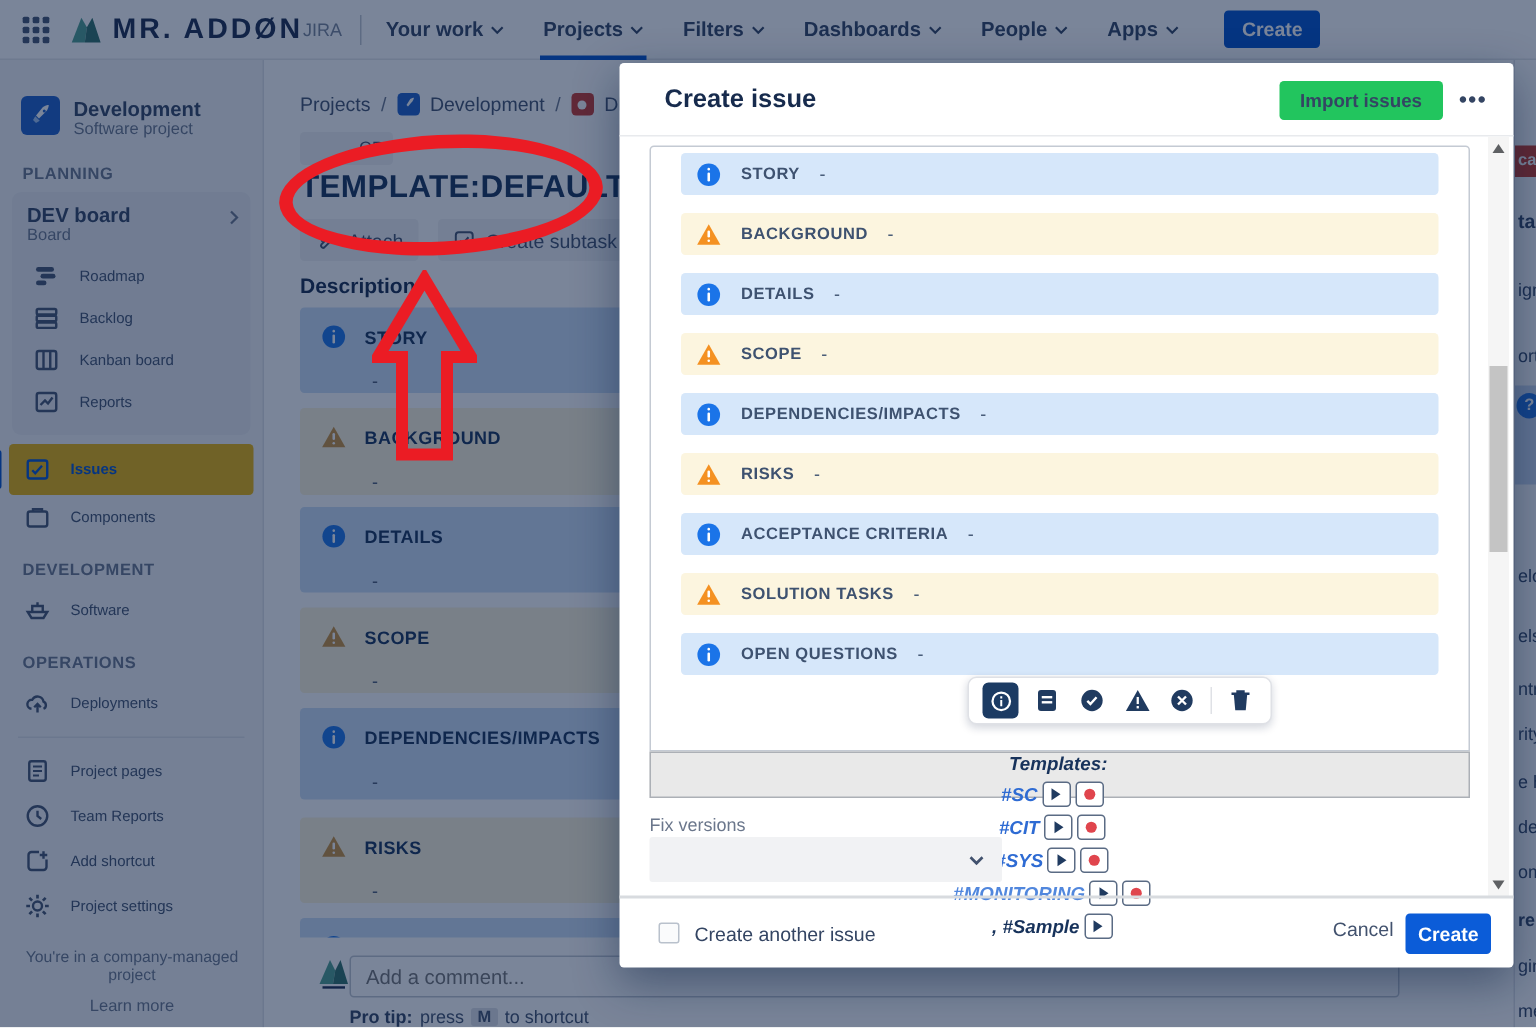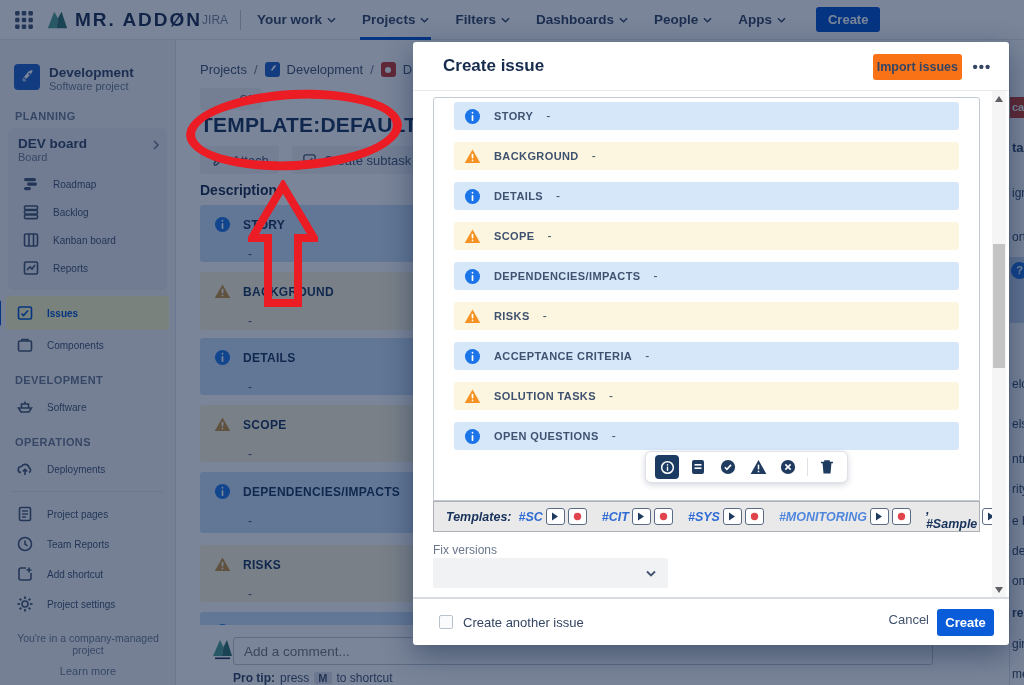--- a/index.html
+++ b/index.html
@@ -33,21 +33,21 @@
   .project-type { font-size:11px; color:#6B778C; }
   .section-label { font-size:11px; font-weight:700; color:#6B778C; letter-spacing:.4px; padding-left:7px; height:14px; }
   .board-group { background:#EBECF0; border-radius:6px; margin-top:4px; padding:8px 6px 8px 10px; }
   .board-head { display:flex; justify-content:space-between; align-items:flex-start; height:34px; }
   .board-title { font-size:13.5px; font-weight:700; color:#344563; line-height:15px; }
   .board-sub { font-size:11px; color:#6B778C; }
   .side-item { display:flex; align-items:center; gap:13px; height:28px; padding-left:4px; border-radius:3px;
     font-size:10px; color:#42526E; cursor:pointer; white-space:nowrap; }
   .side-item .sic { width:18px; height:18px; flex:none; color:#44546F; }
   .top-item { height:30px; padding-left:10px; margin:0 -2px; }
-  .top-item.selected { background:#fef9c3; color:#0052CC; font-weight:600; position:relative; height:34px; }
+  .top-item.selected { background:#eab308; color:#0052CC; font-weight:600; position:relative; height:34px; }
   .top-item.selected .sic { color:#0052CC; }
   .sel-bar { position:absolute; left:-8px; top:4px; width:3px; height:26px; background:#0052CC; border-radius:0 2px 2px 0; }
   .side-gap { height:14px; }
   .side-div { height:1px; background:#DFE1E6; margin:7px 4px; }
   .sidebar-footer { position:absolute; left:0; bottom:8px; width:176px; text-align:center; }
   .sidebar-footer .f1 { font-size:10.5px; color:#6B778C; margin-bottom:9px; }
   .sidebar-footer .f2 { font-size:11px; color:#6B778C; cursor:pointer; }
 
   
   .main { position:absolute; left:177px; top:40px; width:847px; height:645px; background:#fff; z-index:1; }
@@ -92,41 +92,41 @@
     color:#fff; font-size:11px; font-weight:700; text-align:center; line-height:17px; }
 
   
   .overlay { position:absolute; inset:0; background:rgba(9,30,66,0.54); z-index:50; }
 
   
   .modal { position:absolute; left:413px; top:42px; width:596px; height:603px; background:#fff; border-radius:3px;
     box-shadow:0 10px 30px rgba(9,30,66,.45); z-index:60; }
   .modal-header { position:relative; height:48px; display:flex; align-items:center; padding:0 16px 0 30px; }
   .modal-title { font-size:17px; font-weight:600; color:#172B4D; }
-  .import-btn { position:absolute; right:47px; top:12px; height:26px; background:#f97316; border:none; border-radius:3px;
-    font-size:12.5px; font-weight:600; color:#344563; padding:0 4px; cursor:pointer; font-family:inherit; }
+  .import-btn { position:absolute; right:47px; top:12px; height:26px; background:#22c55e; border:none; border-radius:3px;
+    font-size:12.5px; font-weight:600; color:#344563; padding:0 14px; cursor:pointer; font-family:inherit; }
   .dots-btn { position:absolute; right:14px; top:14px; width:26px; height:22px; border:none; background:transparent;
     color:#344563; font-size:15px; font-weight:700; letter-spacing:1px; cursor:pointer; line-height:10px; }
   .modal-body { position:relative; height:507px; border-top:1px solid #E8EAED; }
   .editor-box { position:absolute; left:20px; top:6px; width:547px; height:404px; border:1px solid #C4CAD3;
     border-radius:3px 3px 0 0; padding:4px 20px 0 20px; overflow:hidden; background:#fff; }
   .mrow { height:28px; border-radius:3px; margin-bottom:12px; display:flex; align-items:center; gap:13px; padding-left:10px; }
   .mrow.blue { background:#D6E7FA; }
   .mrow.yellow { background:#FCF5DF; }
   .mrow-label { font-size:11px; font-weight:700; color:#3E5270; letter-spacing:.4px; }
   .mrow-dash { font-size:12px; color:#3E5270; }
   .mic { width:17px; height:17px; flex:none; }
   .ed-toolbar { position:absolute; left:232px; top:360px; height:32px; background:#fff; border:1px solid #DFE1E6;
     border-radius:6px; box-shadow:0 2px 6px rgba(9,30,66,.18); display:flex; align-items:center; gap:8px; padding:0 9px; }
   .tb-btn { width:22px; height:22px; border:none; background:transparent; padding:0; cursor:pointer;
     display:flex; align-items:center; justify-content:center; color:#203B60; }
   .tb-btn.selected { background:#1C3B63; border-radius:4px; width:24px; height:24px; color:#fff; }
   .tb-div { width:1px; height:18px; background:#DFE1E6; }
   .tmpl-strip { position:absolute; left:20px; top:410px; width:547px; height:31px; background:#E9E9E9;
-    border:1px solid #ACB0B6; display:flex; align-items:center; gap:5px; padding:0 12px; font-style:italic; }
+    border:1px solid #ACB0B6; display:flex; align-items:center; gap:5px; padding:0 12px; font-style:italic;flex-direction:column; }
   .tmpl-label { font-size:12.5px; font-weight:600; color:#17325B; margin-right:2px; }
   .tmpl-item { display:flex; align-items:center; gap:3px; margin-right:10px; }
   .tmpl-link { font-size:12.5px; font-weight:600; color:#2E6BD3; cursor:pointer; }
   .tmpl-link.lite { color:#5187DD; }
   .tmpl-link.plain { color:#17325B; }
   .tmpl-btn { width:19px; height:17px; background:#fff; border:1.5px solid #5A6B84; border-radius:3px;
     display:flex; align-items:center; justify-content:center; cursor:pointer; padding:0; }
   .fixv-label { position:absolute; left:20px; top:452px; font-size:12px; color:#6B778C; }
   .fixv-select { position:absolute; left:20px; top:467px; width:235px; height:30px; background:#F1F2F4;
     border:none; border-radius:2px; cursor:pointer; }

